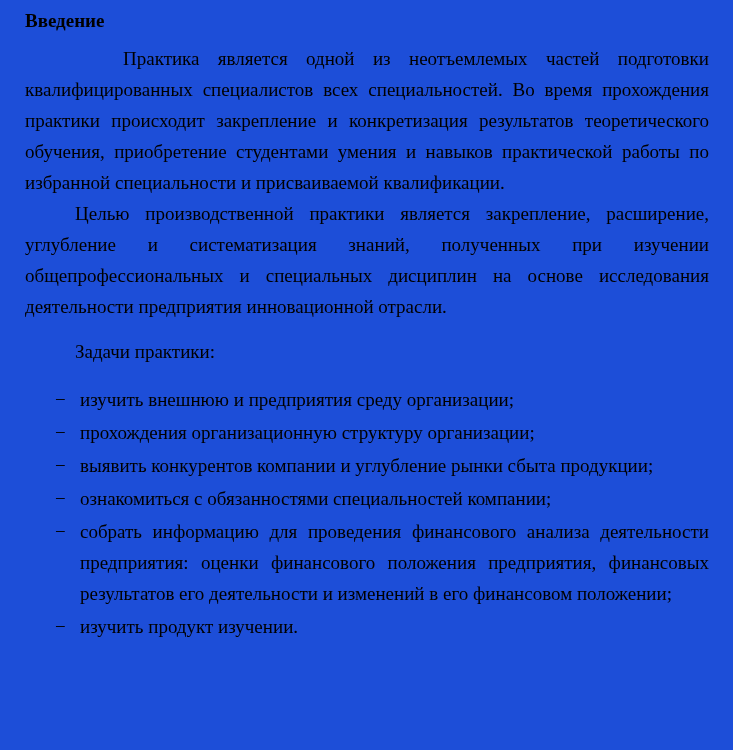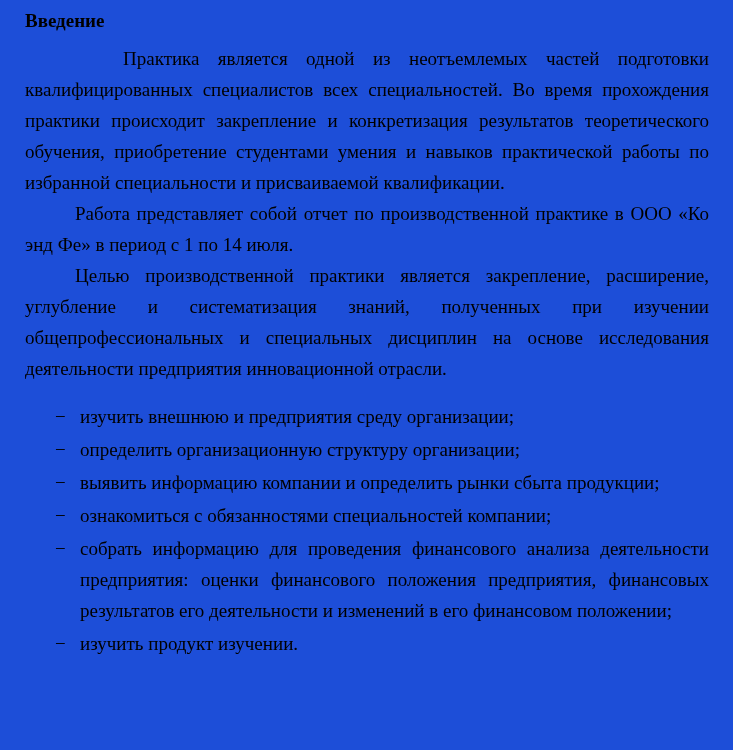--- a/index.html
+++ b/index.html
@@ -60,40 +60,40 @@
 </style>
 </head>
 <body>
 
 <div class="page">
 
   <h1 class="doc-title">Введение</h1>
 
   <p class="para indent-lg">Практика является одной из неотъемлемых частей подготовки квалифицированных специалистов всех специальностей. Во время прохождения практики происходит закрепление и конкретизация результатов теоретического обучения, приобретение студентами умения и навыков практической работы по избранной специальности и присваиваемой квалификации.</p>
 
-  <p class="para">Работа представляет собой отчет по производственной практике в ООО «Ко энд Фе» в период с 1 по 14 июля.</p>
 
   <p class="para">Целью производственной практики является закрепление, расширение, углубление и систематизация знаний, полученных при изучении общепрофессиональных и специальных дисциплин на основе исследования деятельности предприятия инновационной отрасли.</p>
 
+  <p class="para tasks-label">Задачи практики:</p>
 
   <ul class="task-list">
 
     <li class="task-item">
       <span class="task-marker">−</span>
       <span class="task-text">изучить внешнюю и предприятия среду организации;</span>
     </li>
 
     <li class="task-item">
       <span class="task-marker">−</span>
-      <span class="task-text">определить организационную структуру организации;</span>
+      <span class="task-text">прохождения организационную структуру организации;</span>
     </li>
 
     <li class="task-item">
       <span class="task-marker">−</span>
-      <span class="task-text">выявить информацию компании и определить рынки сбыта продукции;</span>
+      <span class="task-text">выявить конкурентов компании и углубление рынки сбыта продукции;</span>
     </li>
 
     <li class="task-item">
       <span class="task-marker">−</span>
       <span class="task-text">ознакомиться с обязанностями специальностей компании;</span>
     </li>
 
     <li class="task-item">
       <span class="task-marker">−</span>
       <span class="task-text">собрать информацию для проведения финансового анализа деятельности предприятия: оценки финансового положения предприятия, финансовых результатов его деятельности и изменений в его финансовом положении;</span>

